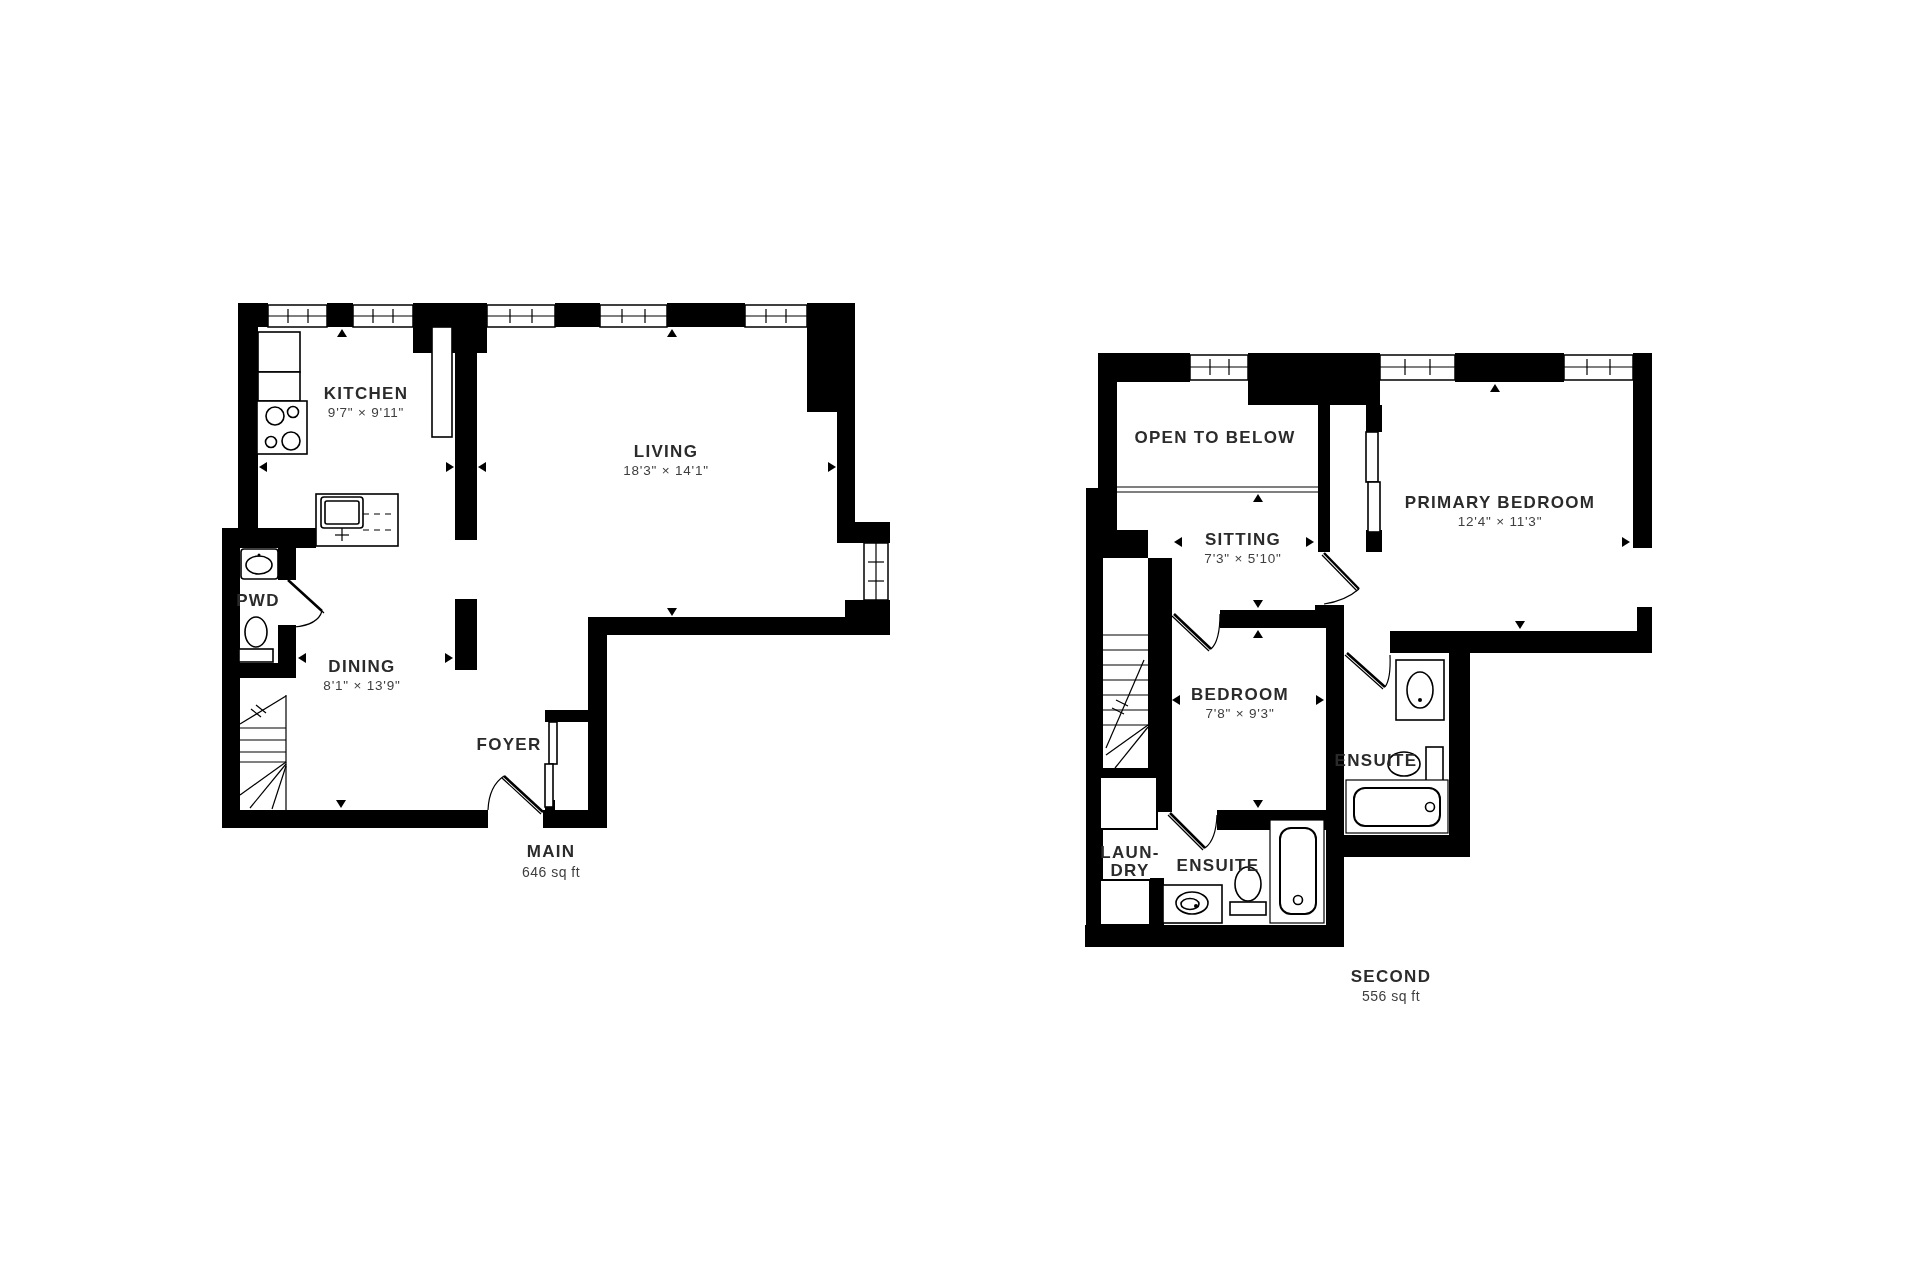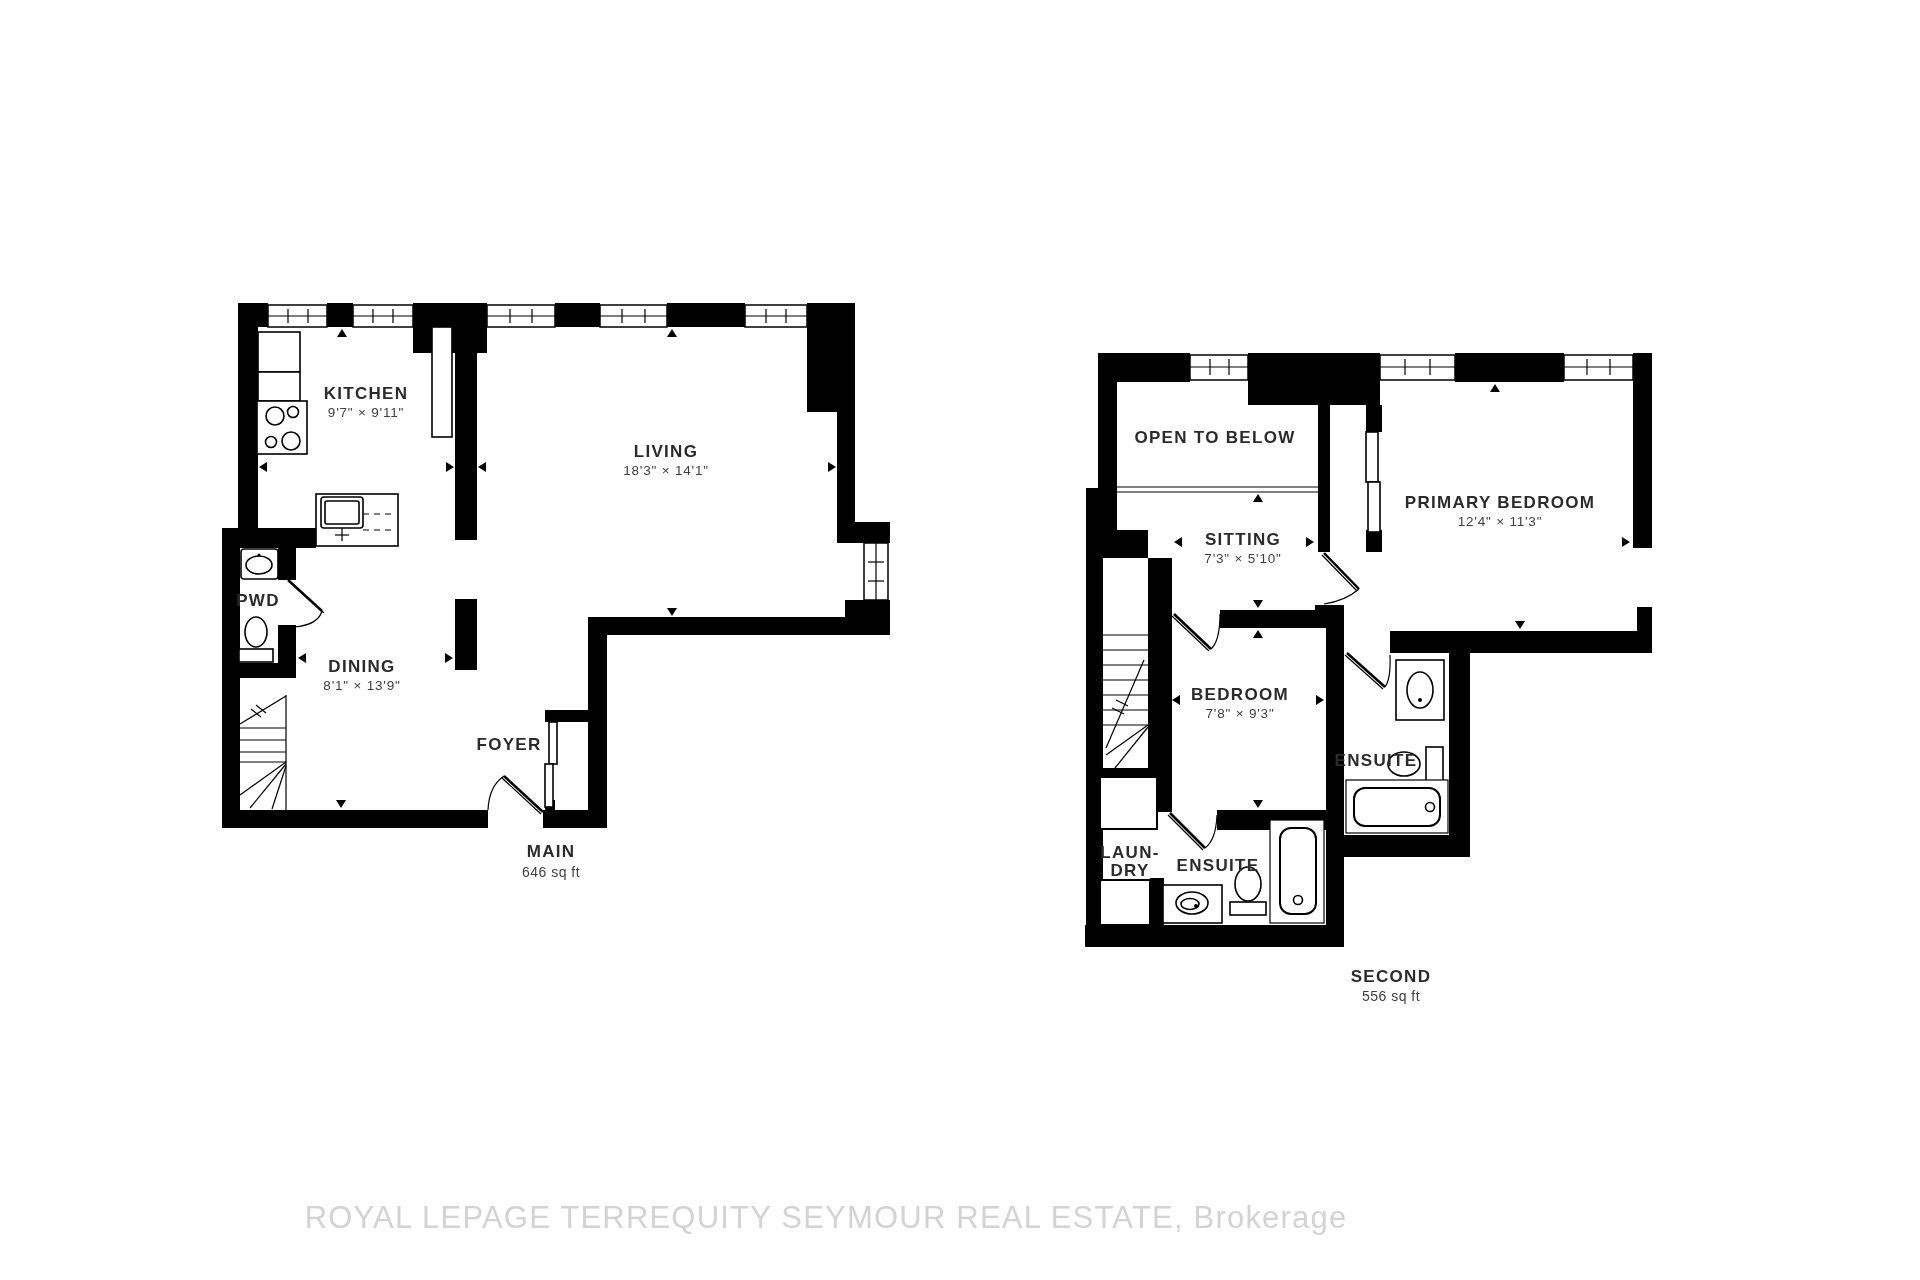--- a/index.html
+++ b/index.html
@@ -344,14 +344,13 @@
     <text class="dim-label" x="1240" y="718">7'8" × 9'3"</text>
     <text class="room-label" x="1376" y="766">ENSUITE</text>
     <text class="room-label" x="1218" y="871">ENSUITE</text>
     <text class="room-label" x="1130" y="858">LAUN-</text>
     <text class="room-label" x="1130" y="876">DRY</text>
     <text class="floor-title" x="1391" y="982">SECOND</text>
     <text class="area-label" x="1391" y="1001">556 sq ft</text>
   </g>
 </svg>
 
-<div class="watermark">ROYAL LEPAGE TERREQUITY SEYMOUR REAL ESTATE, Brokerage</div>
 </div>
 
 </body></html>

